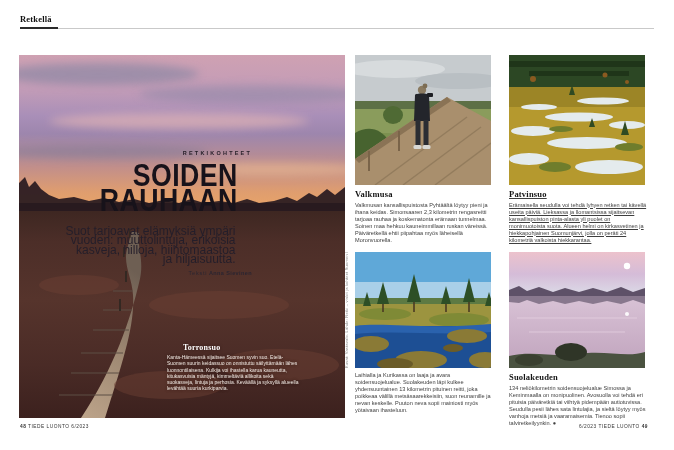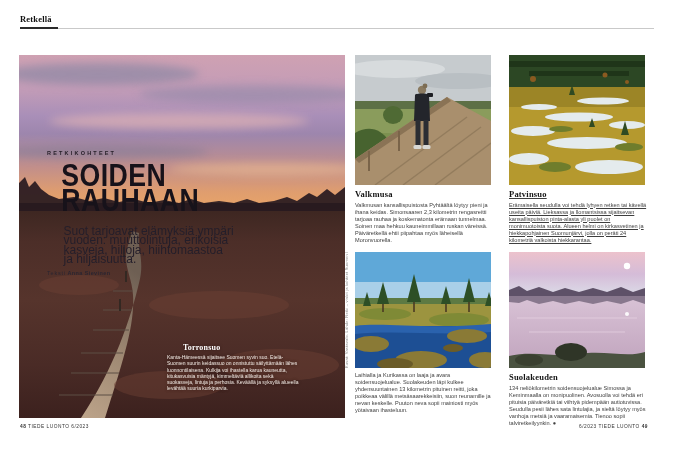--- a/index.html
+++ b/index.html
@@ -18,21 +18,21 @@
   .cloud{position:absolute;border-radius:50%;filter:blur(4px);}
   .cloud.c1{left:-20px;top:8px;width:200px;height:22px;background:#7d82a0;opacity:.55;}
   .cloud.c2{left:120px;top:30px;width:230px;height:18px;background:#8a86a6;opacity:.5;}
   .cloud.c3{left:30px;top:58px;width:260px;height:16px;background:#e9b8b4;opacity:.6;}
   .cloud.c4{left:-30px;top:90px;width:220px;height:14px;background:#6f7494;opacity:.4;}
   .cloud.c5{left:150px;top:108px;width:200px;height:12px;background:#f0c193;opacity:.55;}
   .lp-ground{position:absolute;left:0;top:148px;width:100%;height:215px;
              background:linear-gradient(180deg,#3a2520 0%,#4c2e28 18%,#56342c 45%,#4a2b26 75%,#3c211e 100%);}
   .lp-svg{position:absolute;left:0;top:0;width:326px;height:363px;}
   
-  .feature-block{position:absolute;left:28px;top:95px;width:205px;text-align:left;color:#18131c;}
+  .feature-block{position:absolute;left:28px;top:95px;width:205px;text-align:right;color:#18131c;}
   .kicker{font-size:5.5px;font-weight:bold;letter-spacing:2.2px;color:#241d26;}
   .feature-title{font-weight:800;font-size:31px;line-height:25px;letter-spacing:.5px;
                  transform:scaleX(.86);transform-origin:50% 0;margin-top:7px;color:#17121a;}
   .feature-intro{margin:14px auto 0;width:172px;font-size:12px;line-height:9.3px;color:#241e2a;}
   .byline{margin-top:6px;font-size:5.5px;color:#2b2530;}
   .by-label{letter-spacing:.8px;}
   .by-name{font-weight:bold;letter-spacing:.4px;}
   
   .torronsuo{position:absolute;left:148px;top:288px;width:134px;color:#fff;
              text-shadow:0 0 3px rgba(40,20,15,.65);}

